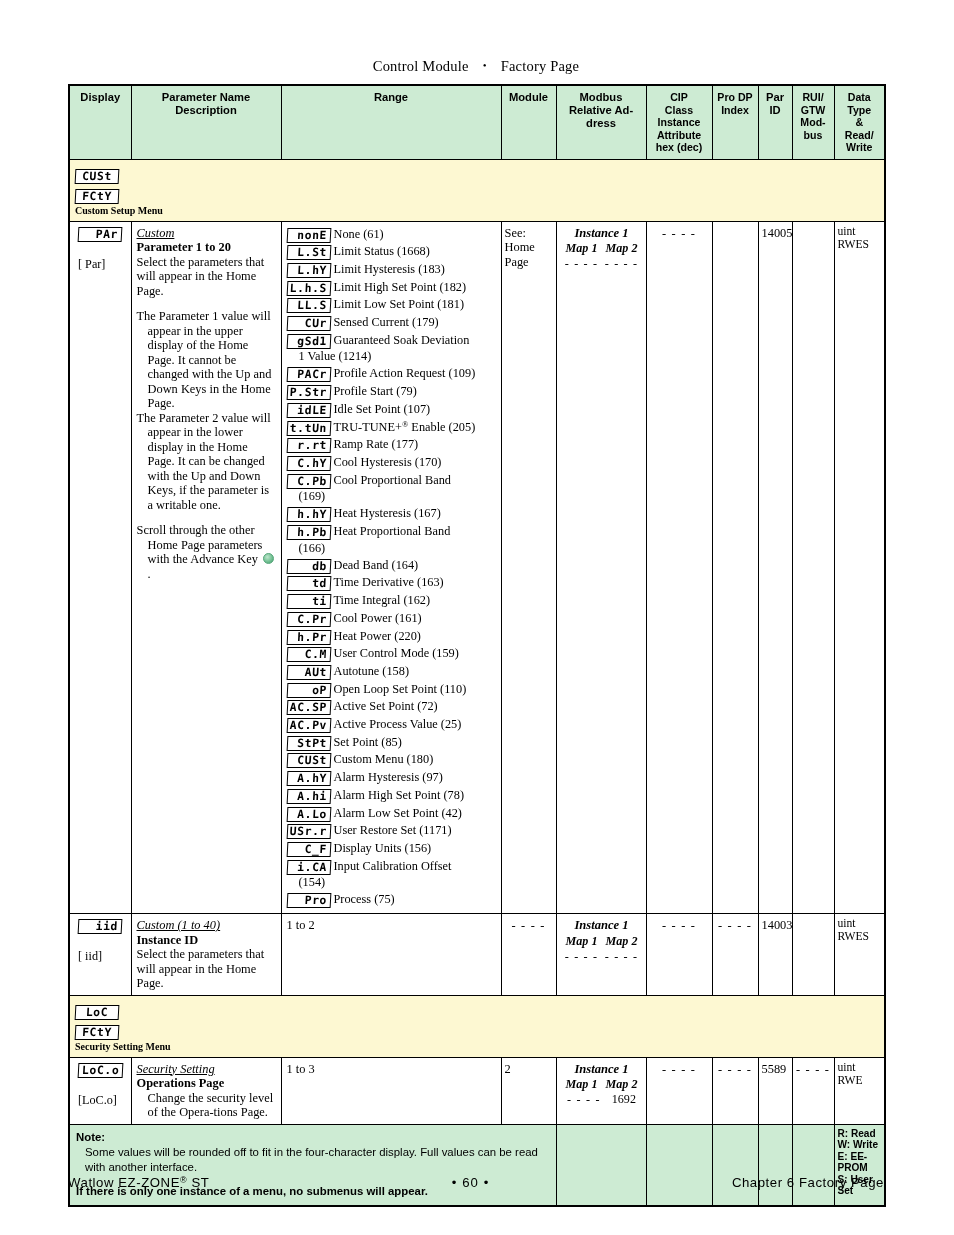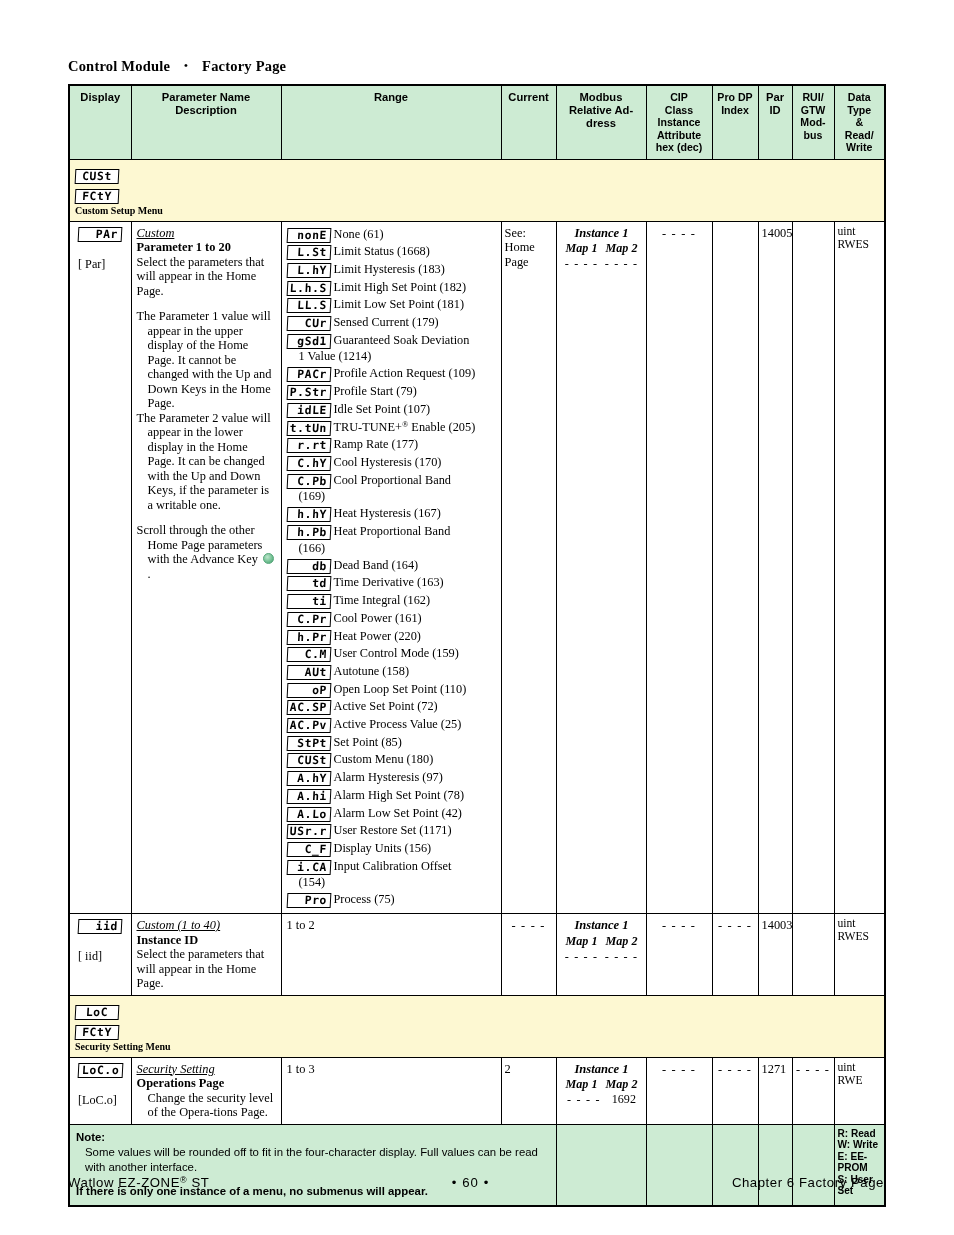--- a/index.html
+++ b/index.html
@@ -9,23 +9,23 @@
     background: #ffffff;
     font-family: "Liberation Serif", serif;
     color: #000000;
     position: relative;
   }
 
   .page { position: absolute; left: 68px; top: 0; width: 816px; }
 
   
   .runhead {
-    text-align: left;
+    text-align: center;
     font-family: "Liberation Serif", serif;
-    font-weight: bold;
+    font-weight: normal;
     font-size: 14.5px;
     padding-top: 58px;
     padding-bottom: 9px;
     letter-spacing: .2px;
   }
   .runhead .bullet { padding: 0 14px; font-size: 11px; vertical-align: 2px; }
 
   
   table.spec {
     border-collapse: collapse;
@@ -214,21 +214,21 @@
     </colgroup>
 
     <thead>
       <tr>
         <th>Display</th>
         <th>
           <div>Parameter Name</div>
           <div>Description</div>
         </th>
         <th>Range</th>
-        <th>Current</th>
+        <th>Module</th>
         <th>
           <div>Modbus</div>
           <div>Relative Ad-</div>
           <div>dress</div>
         </th>
         <th class="small">
           <div>CIP</div>
           <div>Class</div>
           <div>Instance</div>
           <div>Attribute</div>
@@ -411,21 +411,21 @@
               <span>Map 1</span>
               <span>Map 2</span>
             </div>
           <div class="mapvals">
               <span class="dashes">- - - -</span>
               <span>1692</span>
             </div>
         </td>
         <td class="ctr"><span class="dashes">- - - -</span></td>
         <td class="ctr"><span class="dashes">- - - -</span></td>
-        <td class="lft">1271</td>
+        <td class="lft">5589</td>
         <td class="ctr"><span class="dashes">- - - -</span></td>
         <td class="dtype">
           <div>uint</div>
           <div>RWE</div>
         </td>
       </tr>
 
       <tr>
         <td class="note" colspan="4">
           <span class="ntitle">Note:</span>

